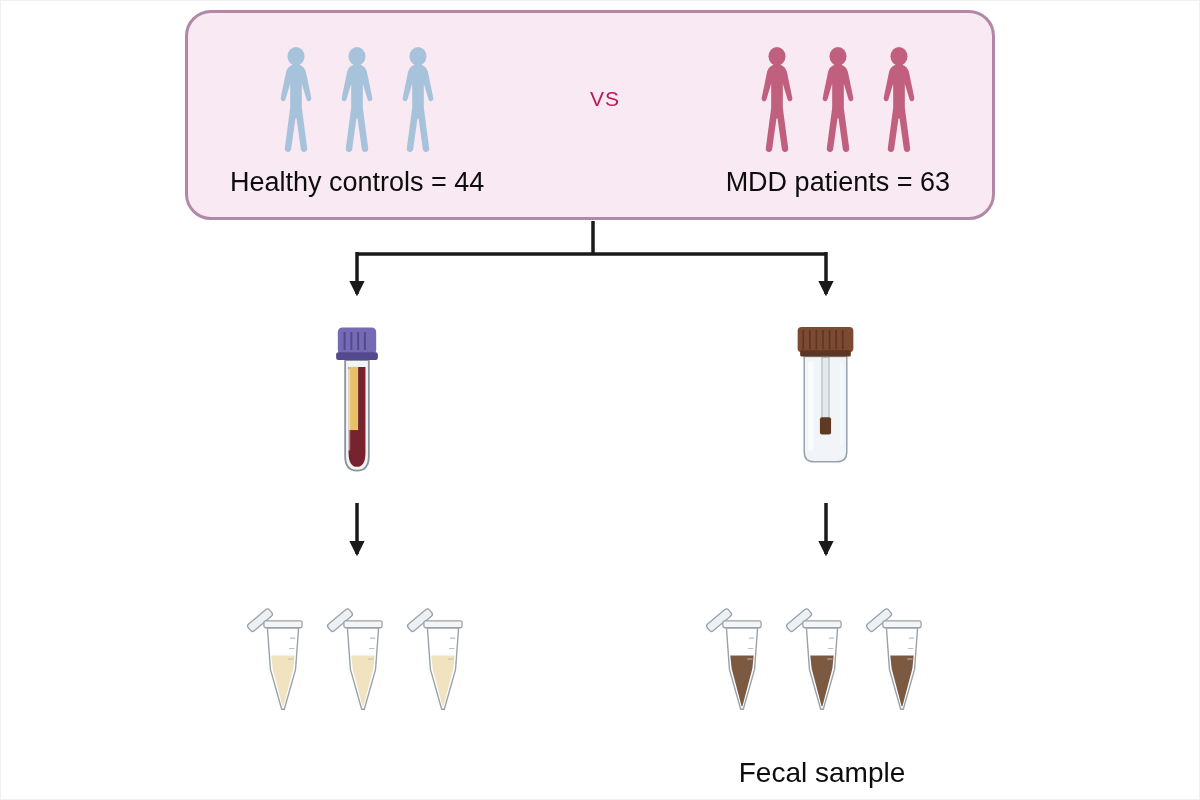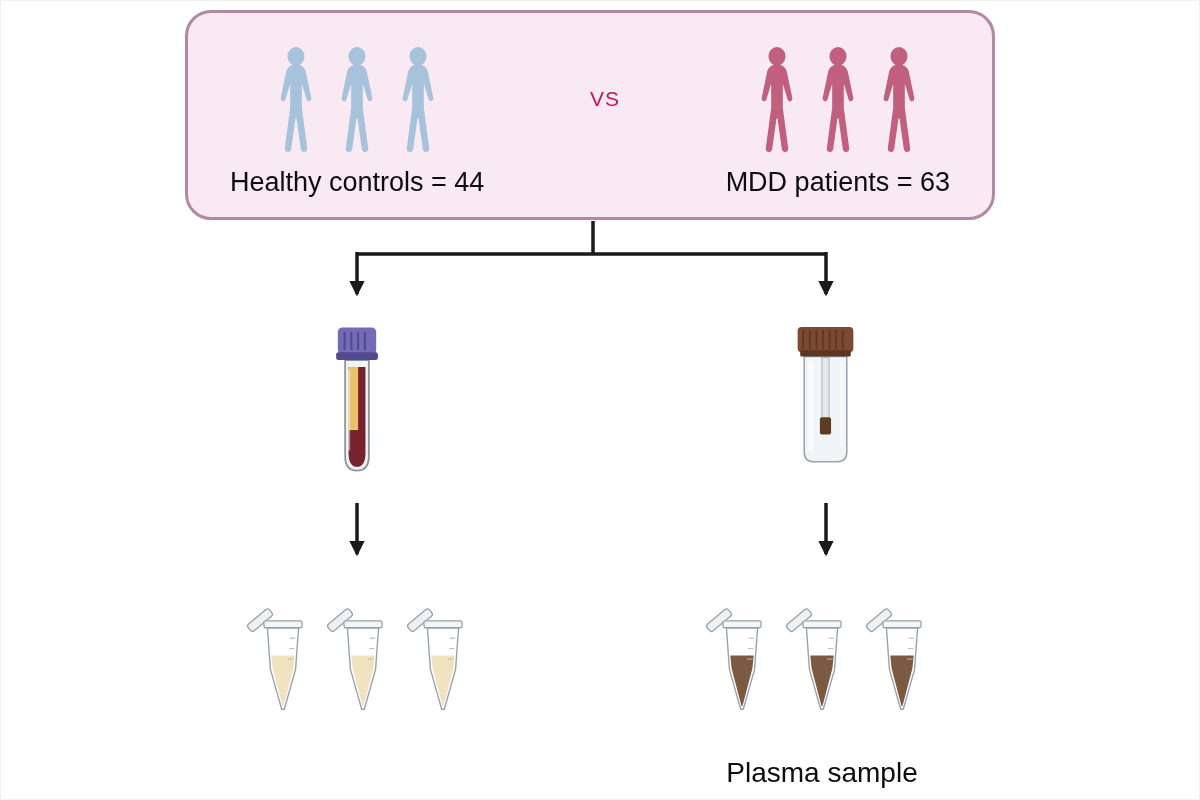--- a/index.html
+++ b/index.html
@@ -149,15 +149,15 @@
     <svg class="microtube-svg" viewBox="0 0 90 135">
       <path d="M31.5,64 L33,79 L44.5,122.5 L45.5,122.5 L57,79 L58.5,64 Z" fill="#7c5a41"></path>
       <use href="#microtube-shell"></use>
     </svg>
     <svg class="microtube-svg" viewBox="0 0 90 135">
       <path d="M31.5,64 L33,79 L44.5,122.5 L45.5,122.5 L57,79 L58.5,64 Z" fill="#7c5a41"></path>
       <use href="#microtube-shell"></use>
     </svg>
   </div>
 
-  <div class="sample-label fecal-label">Plasma sample</div>
+  <div class="sample-label fecal-label">Fecal sample</div>
 
 </div>
 
 </body></html>

